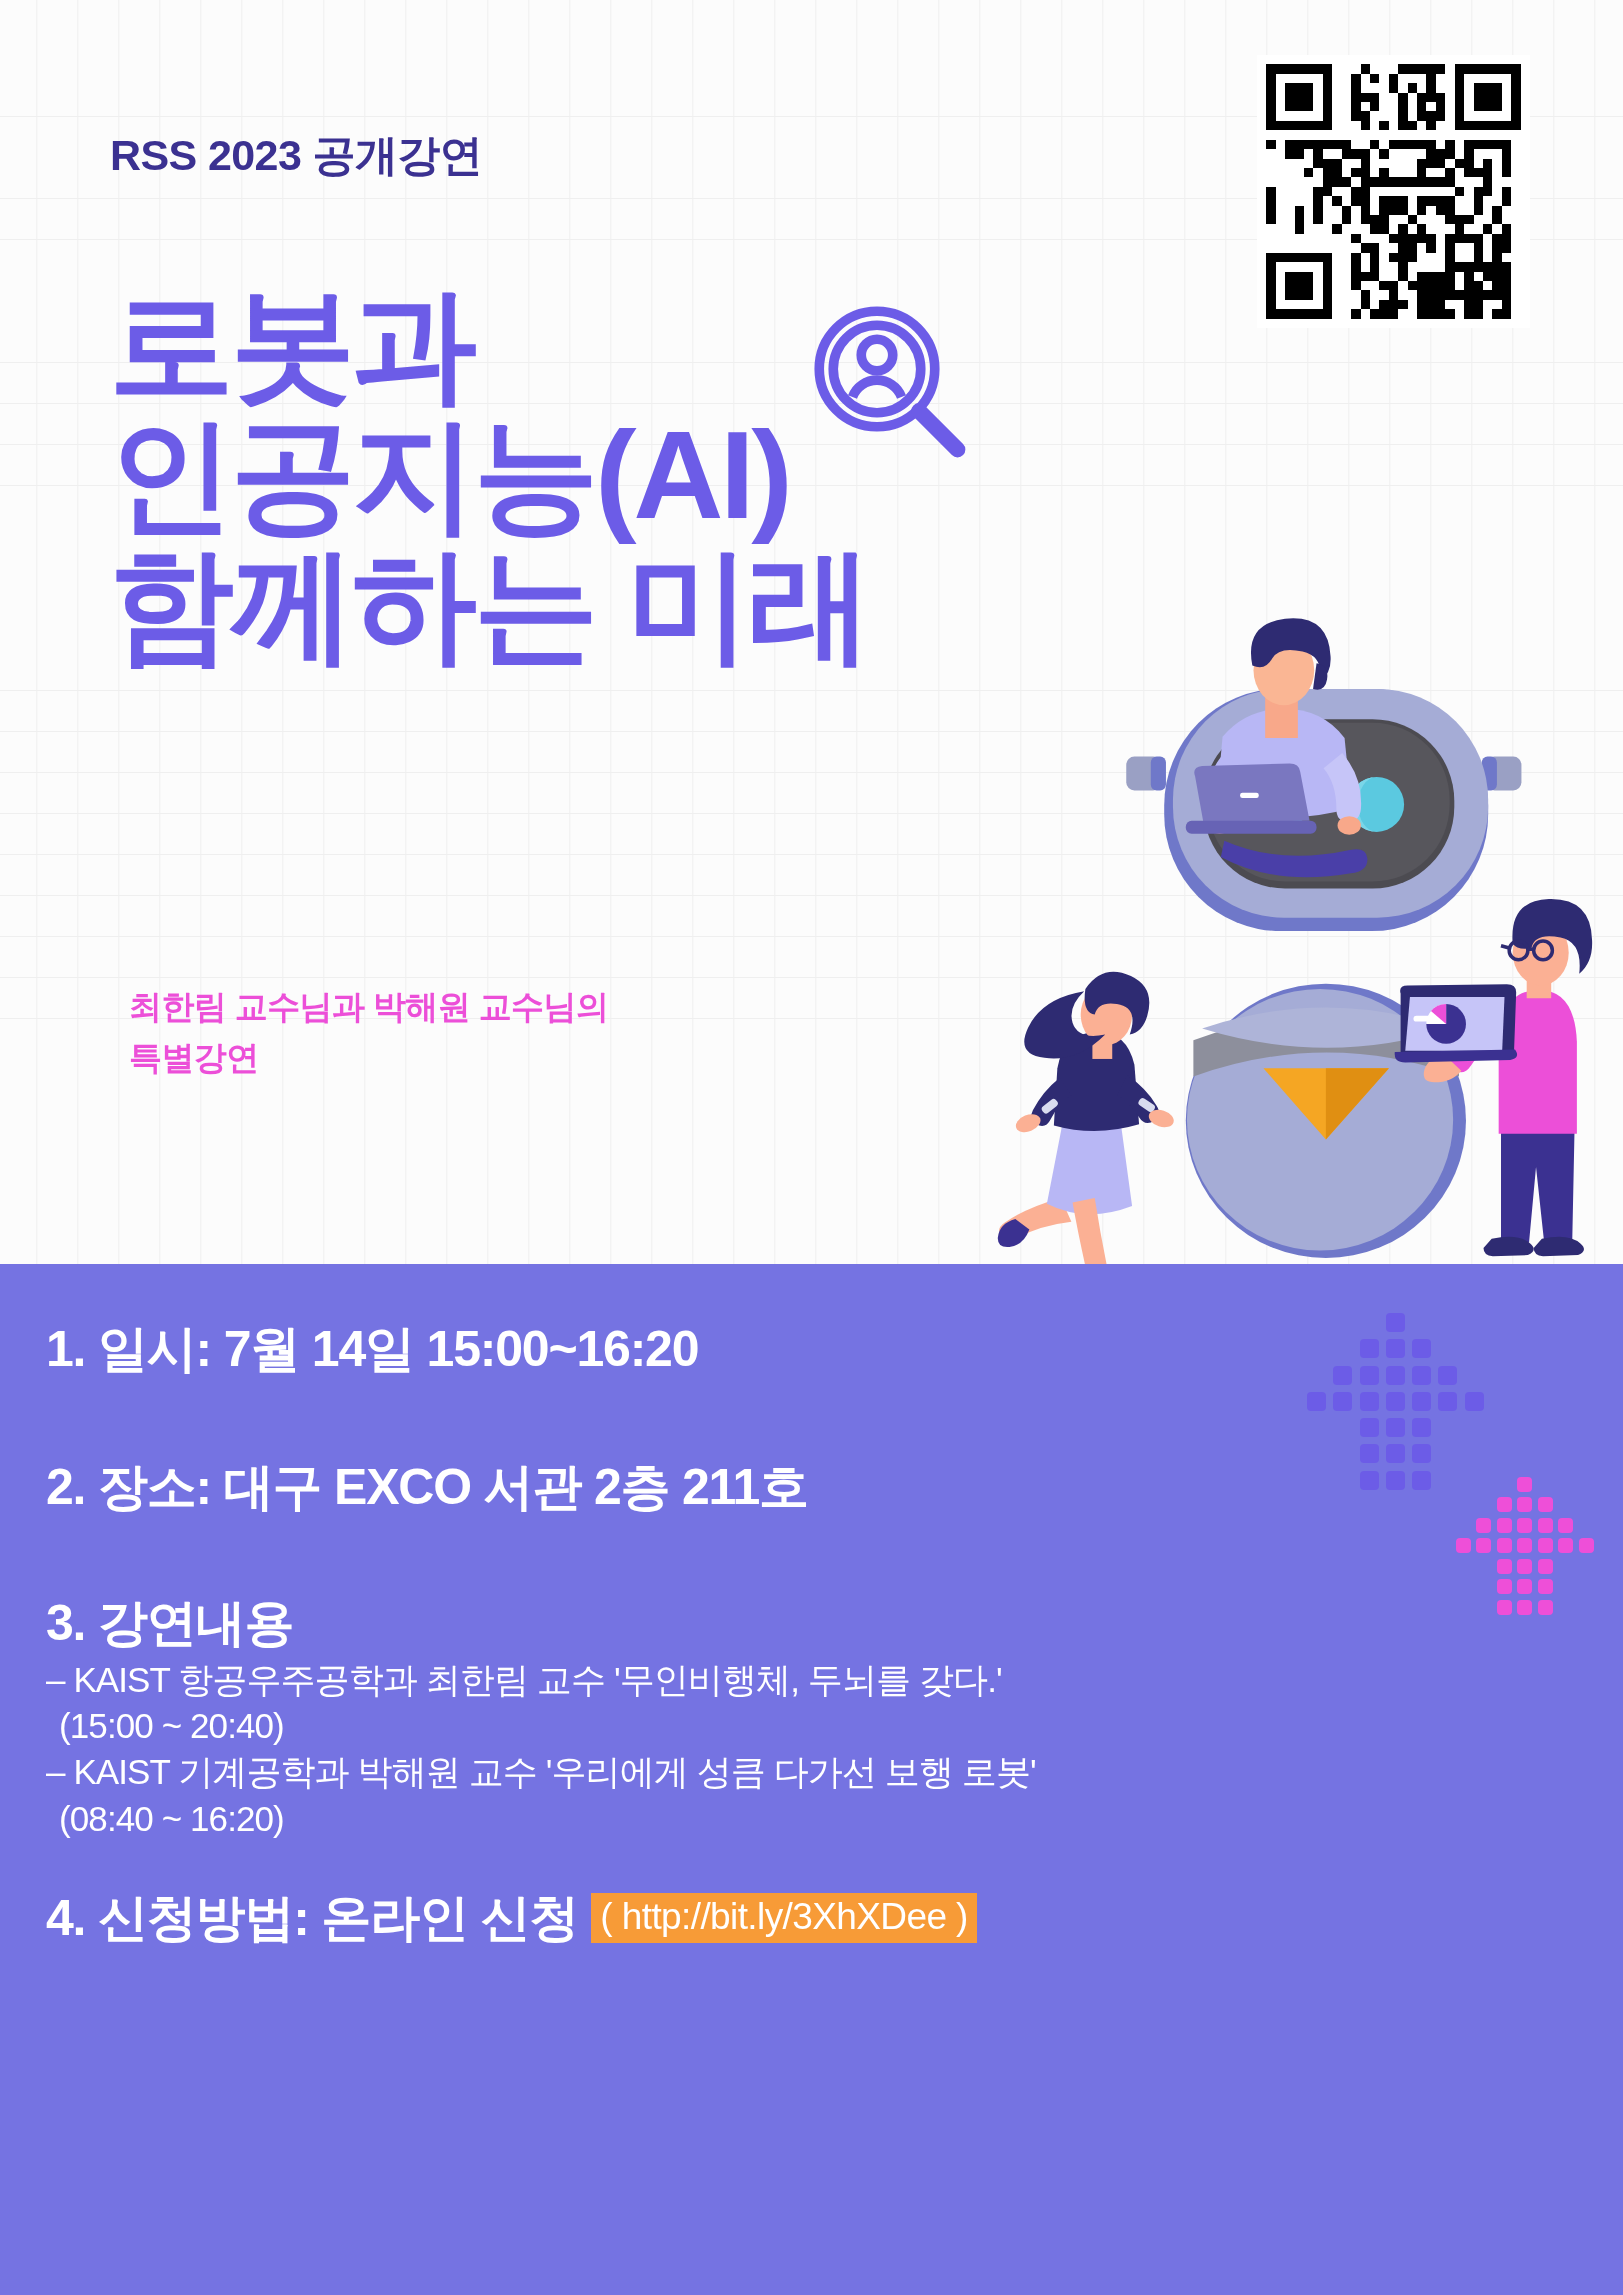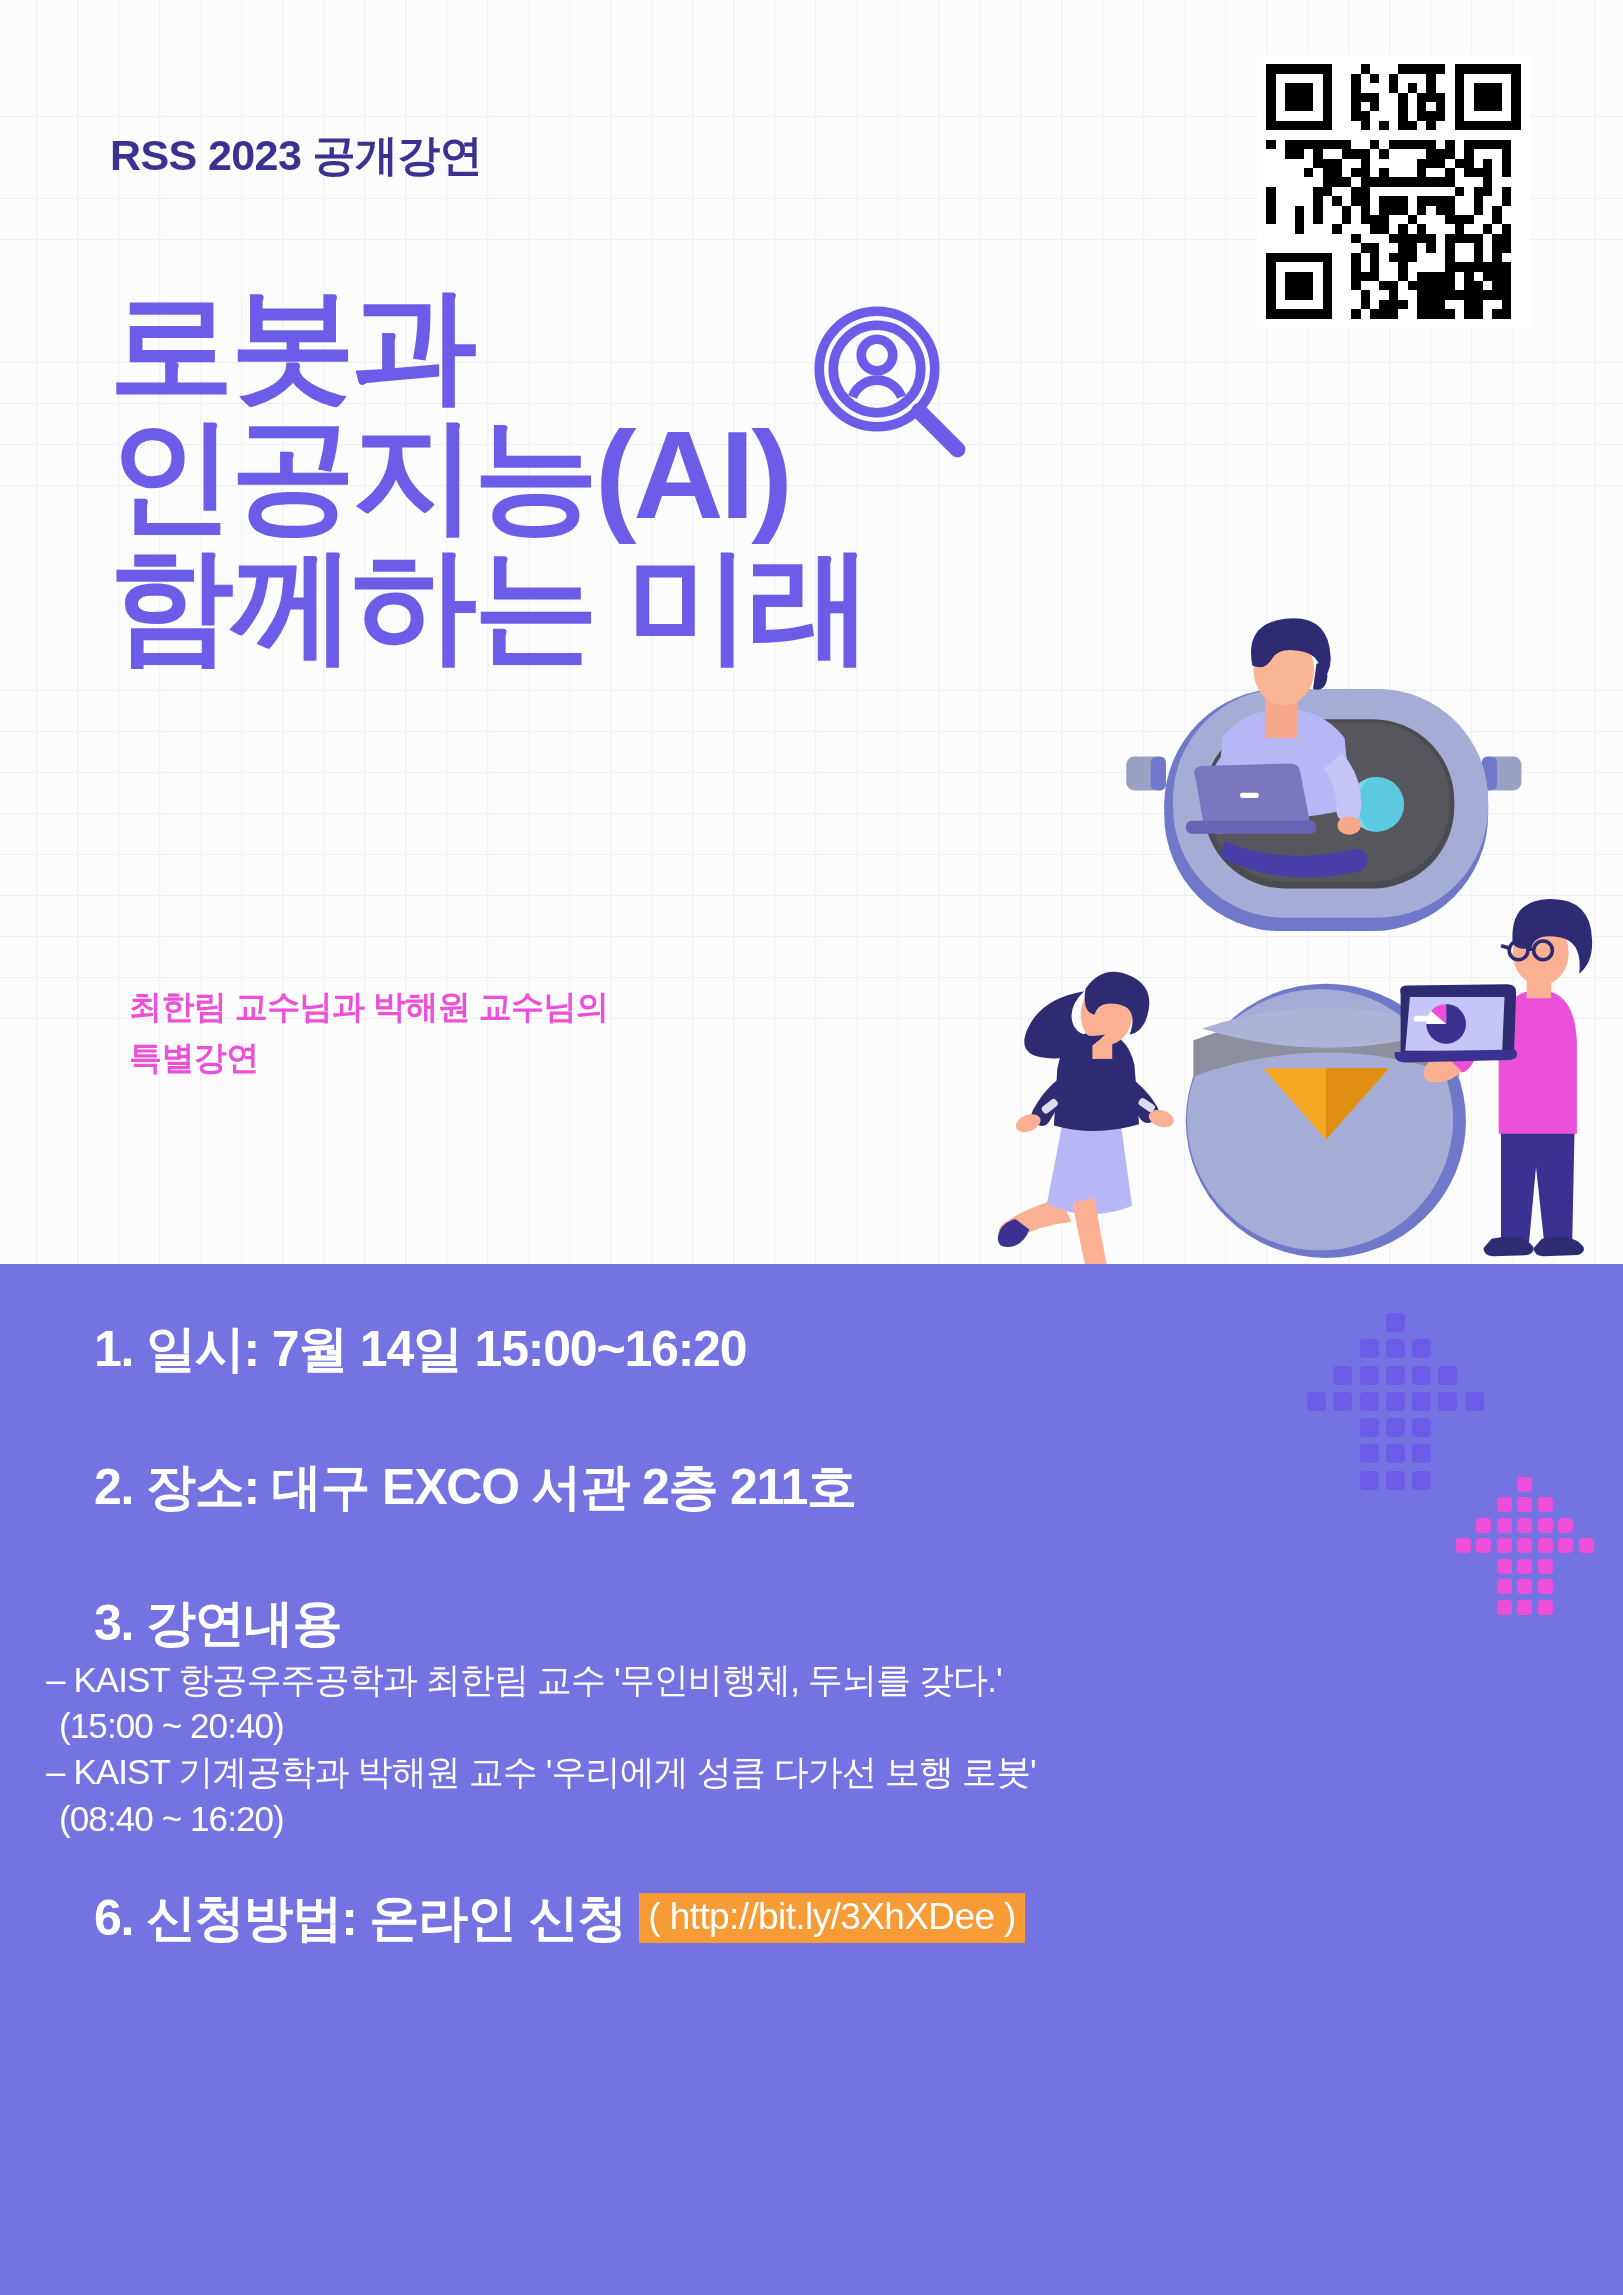--- a/index.html
+++ b/index.html
@@ -56,21 +56,21 @@
     position:absolute; left:111px; top:981px; width:875px;
     font-size:33px; font-weight:bold; color:#ec4fd8;
     line-height:1.55; letter-spacing:-0.6px;margin-left:18px;
   }
 
   
   .illus { position:absolute; left:992px; top:607px; width:631px; height:657px; }
 
   
   .info { position:absolute; left:46px; top:1316px; width:1401px; color:#ffffff; }
-  .info-row { font-size:50px; font-weight:bold; letter-spacing:-1.2px; white-space:nowrap;margin-left:48px; }
+  .info-row { font-size:50px; font-weight:bold; letter-spacing:-1.2px; white-space:nowrap; }
   .gap-a { height:71px; }
   .gap-b { height:69px; }
   .sub-line {
     font-size:35px; font-weight:normal; letter-spacing:-0.9px;
     line-height:1.32; white-space:nowrap;
   }
   .sub-time { font-size:35px; font-weight:normal; letter-spacing:-0.9px; padding-left:13px; line-height:1.32; }
   .apply-row { display:flex; align-items:center; white-space:nowrap; }
   .url-badge {
     background:#f79b37; color:#ffffff; font-size:37px; font-weight:normal;
@@ -428,20 +428,20 @@
 
     <div class="info-row">3. 강연내용</div>
     <div class="sub-line">– KAIST 항공우주공학과 최한림 교수 '무인비행체, 두뇌를 갖다.'</div>
     <div class="sub-time">(15:00 ~ 20:40)</div>
     <div class="sub-line">– KAIST 기계공학과 박해원 교수 '우리에게 성큼 다가선 보행 로봇'</div>
     <div class="sub-time">(08:40 ~ 16:20)</div>
 
     <div style="height:43px"></div>
 
     <div class="info-row apply-row">
-      <span>6. 신청방법: 온라인 신청</span>
+      <span>4. 신청방법: 온라인 신청</span>
       <span class="url-badge">( http://bit.ly/3XhXDee )</span>
     </div>
 
   </div>
 
 </div>
 
 
 </body></html>

